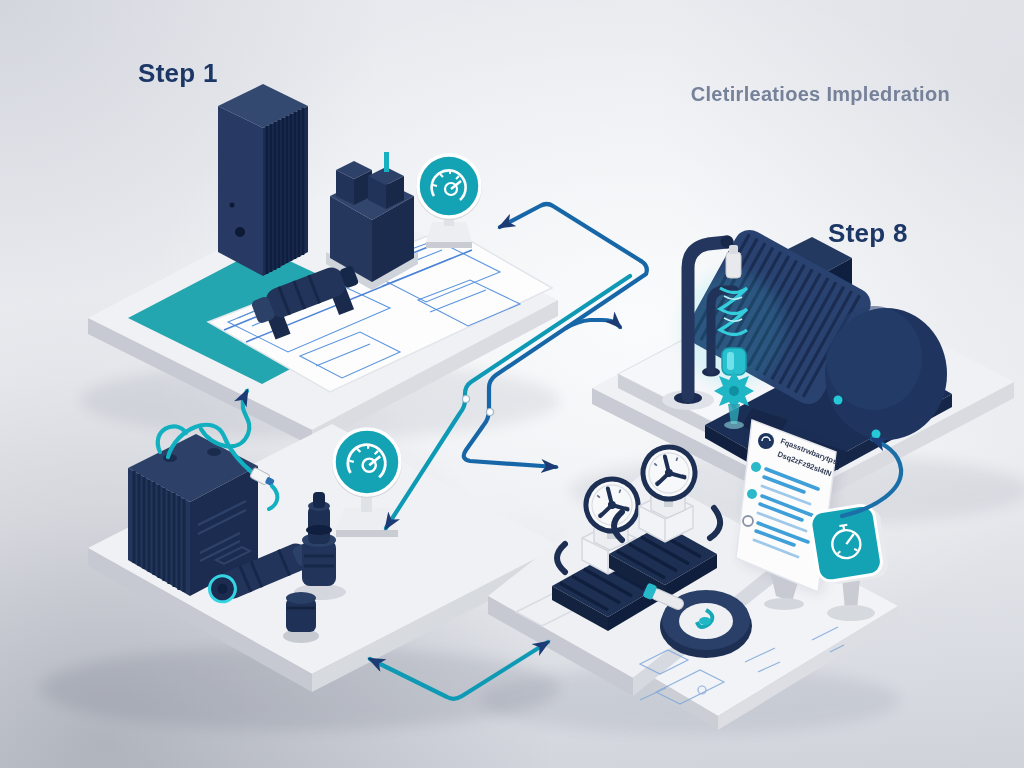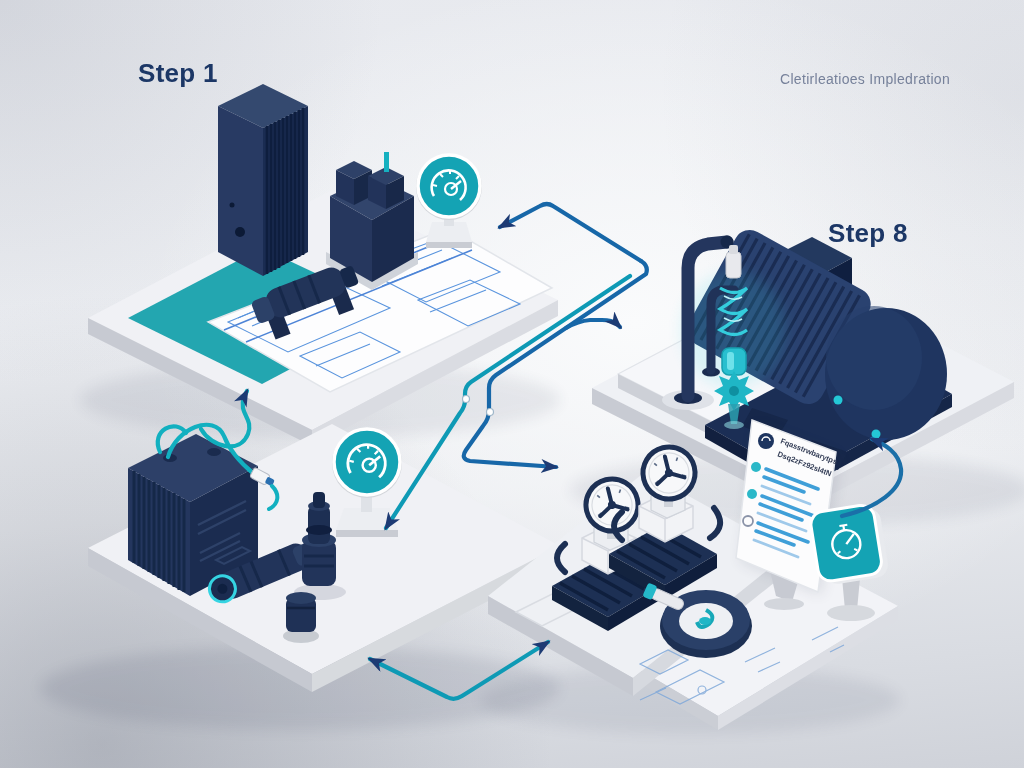--- a/index.html
+++ b/index.html
@@ -10,21 +10,21 @@
       radial-gradient(circle at 10% 97%, rgba(84,90,106,.30), rgba(84,90,106,0) 38%),
       radial-gradient(circle at 0% 0%, rgba(120,126,142,.18), rgba(120,126,142,0) 30%),
       radial-gradient(circle at 100% 12%, rgba(120,126,142,.10), rgba(120,126,142,0) 30%),
       radial-gradient(ellipse at 62% 42%, #fafbfc 0%, rgba(250,251,252,0) 55%),
       linear-gradient(175deg,#e7e9ee 0%,#eceef2 38%,#e9ebef 62%,#d9dce2 86%,#cfd2d9 100%);
   }
   .txt{position:absolute;white-space:nowrap;}
   .step-label{font-size:26px;font-weight:bold;color:#1c3766;letter-spacing:.3px;}
   .title-block{top:64px;right:74px;text-align:right;}
   .title-line{font-size:27px;font-weight:600;color:#2b4067;letter-spacing:.2px;line-height:37px;}
-  .title-sub{font-size:14px;font-weight:400;color:#76819a;margin-top:7px;letter-spacing:.3px;}
+  .title-sub{font-size:20px;font-weight:700;color:#76819a;margin-top:19px;letter-spacing:.3px;}
   svg{position:absolute;left:0;top:0;}
 </style>
 </head>
 <body>
 
 <div class="stage">
 
 <svg width="1024" height="768" viewBox="0 0 1024 768">
   <defs>
     <marker id="ah" markerWidth="22" markerHeight="18" refX="15" refY="7" orient="auto-start-reverse" markerUnits="userSpaceOnUse">

